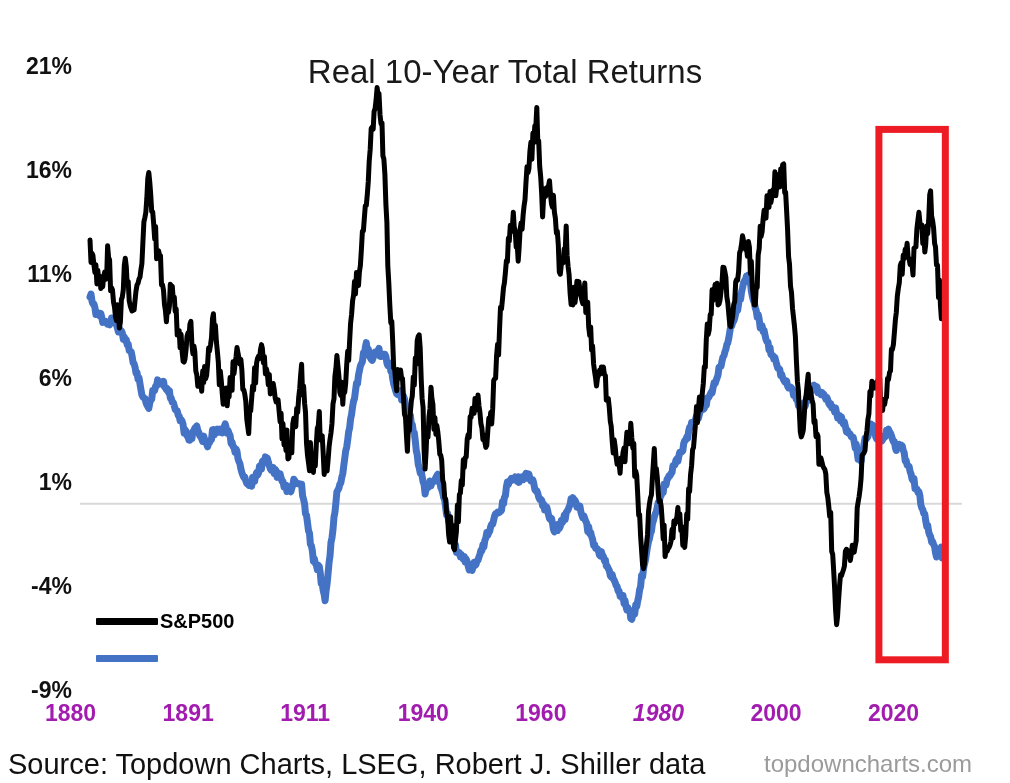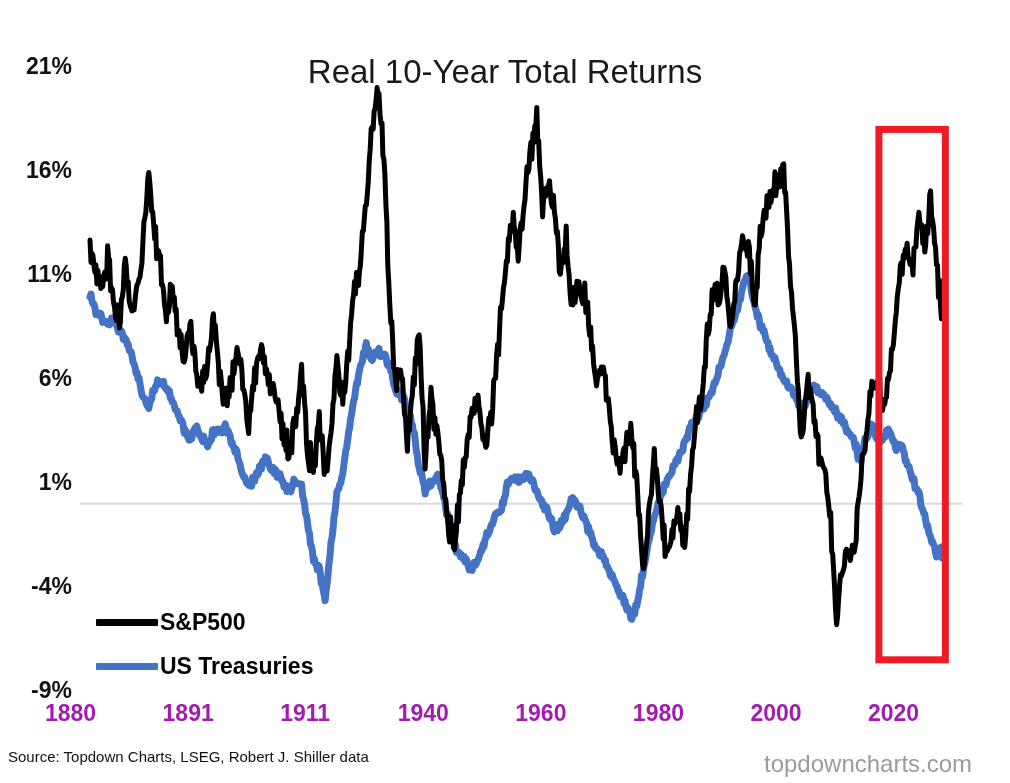--- a/index.html
+++ b/index.html
@@ -22,27 +22,27 @@
 
   .xtick{
     position:absolute;top:702px;width:90px;
     font-size:23px;font-weight:700;color:#a21caf;line-height:1;
   }
 
   .legend{position:absolute;}
   .legend-row{position:absolute;display:flex;align-items:center;}
   .legend-swatch{display:block;width:62px;height:7px;border-radius:1px;}
   .legend-label{
-    font-size:23px;font-weight:700;color:#000;margin-left:2px;line-height:1;
+    font-size:20px;font-weight:700;color:#000;margin-left:2px;line-height:1;
     white-space:nowrap;
   }
 
   .footer-source{
     position:absolute;left:8px;top:748px;
-    font-size:15px;font-weight:400;color:#111;white-space:nowrap;
+    font-size:29px;font-weight:400;color:#111;white-space:nowrap;
   }
   .footer-watermark{
     position:absolute;left:764px;top:750px;
     font-size:24px;font-weight:400;color:#9b9b9b;white-space:nowrap;
   }
   svg{display:block;}
 </style>
 </head>
 <body>
 
@@ -67,32 +67,31 @@
       <div class="ytick" style="top: 471px;">1%</div>
       <div class="ytick" style="top: 575px;">-4%</div>
       <div class="ytick" style="top: 679px;">-9%</div>
     </div>
   <div id="xaxis">
       <div class="xtick" style="left: 45px;">1880</div>
       <div class="xtick" style="left: 162.571px;">1891</div>
       <div class="xtick" style="left: 280.143px;">1911</div>
       <div class="xtick" style="left: 397.714px;">1940</div>
       <div class="xtick" style="left: 515.286px;">1960</div>
-      <div class="xtick" style="left: 632.857px;">1980</div>
+      <div class="xtick" style="left: 632.857px; font-style: italic;">1980</div>
       <div class="xtick" style="left: 750.429px;">2000</div>
       <div class="xtick" style="left: 868px;">2020</div>
     </div>
 
   <div class="legend" id="legend">
       <div class="legend-row" style="left: 96px; top: 611px;">
         <span class="legend-swatch" style="background: rgb(0, 0, 0);"></span>
         <span class="legend-label">S&amp;P500</span>
       </div>
       <div class="legend-row" style="left: 96px; top: 655px;">
         <span class="legend-swatch" style="background: rgb(68, 114, 196);"></span>
-        <span class="legend-label">US Treasuries</span>
       </div>
     </div>
 
   <div class="footer-source">Source: Topdown Charts, LSEG, Robert J. Shiller data</div>
   <div class="footer-watermark">topdowncharts.com</div>
 
 </div>
 
 </body></html>

